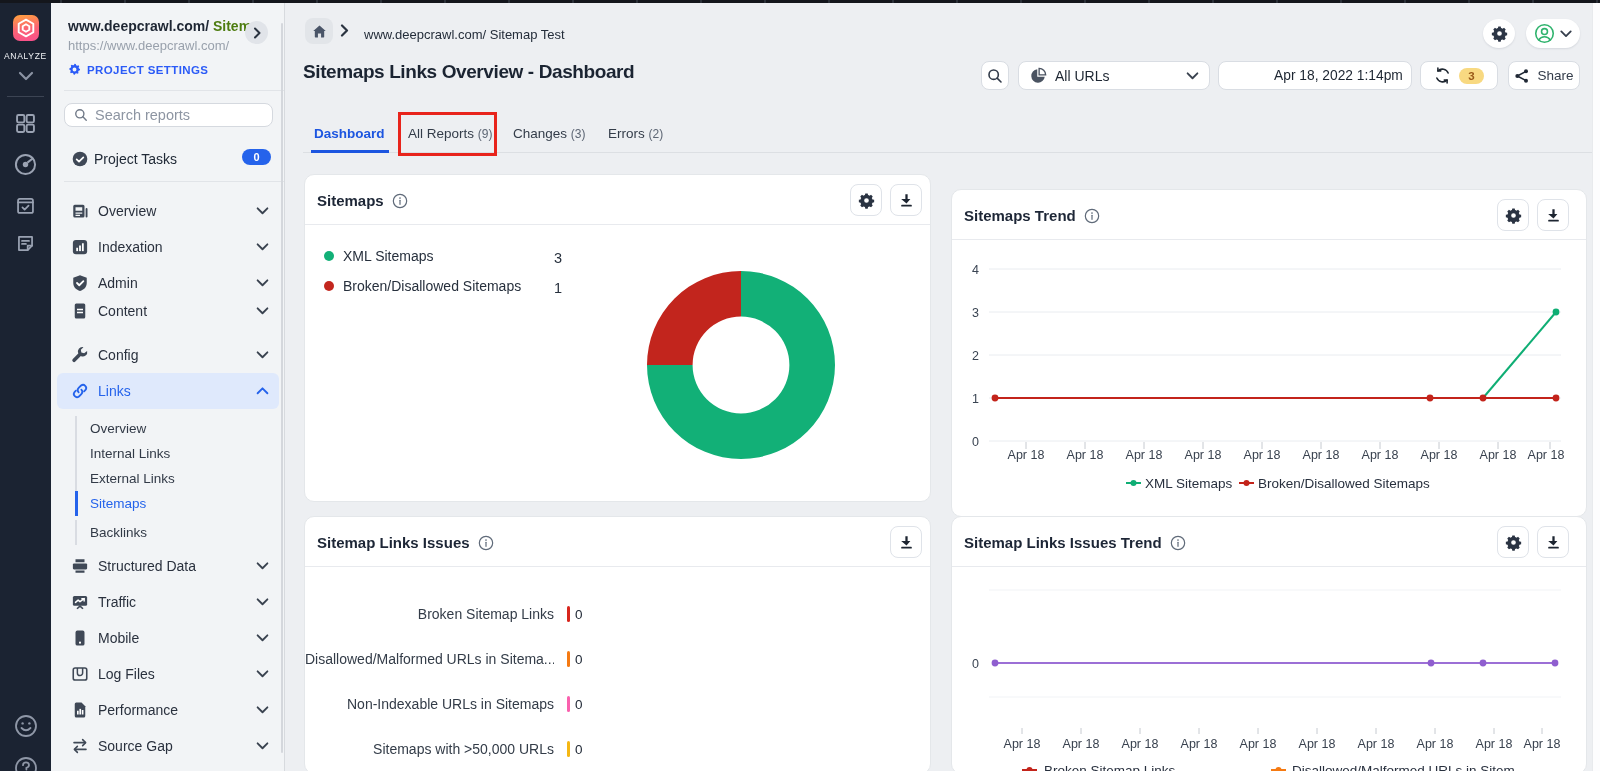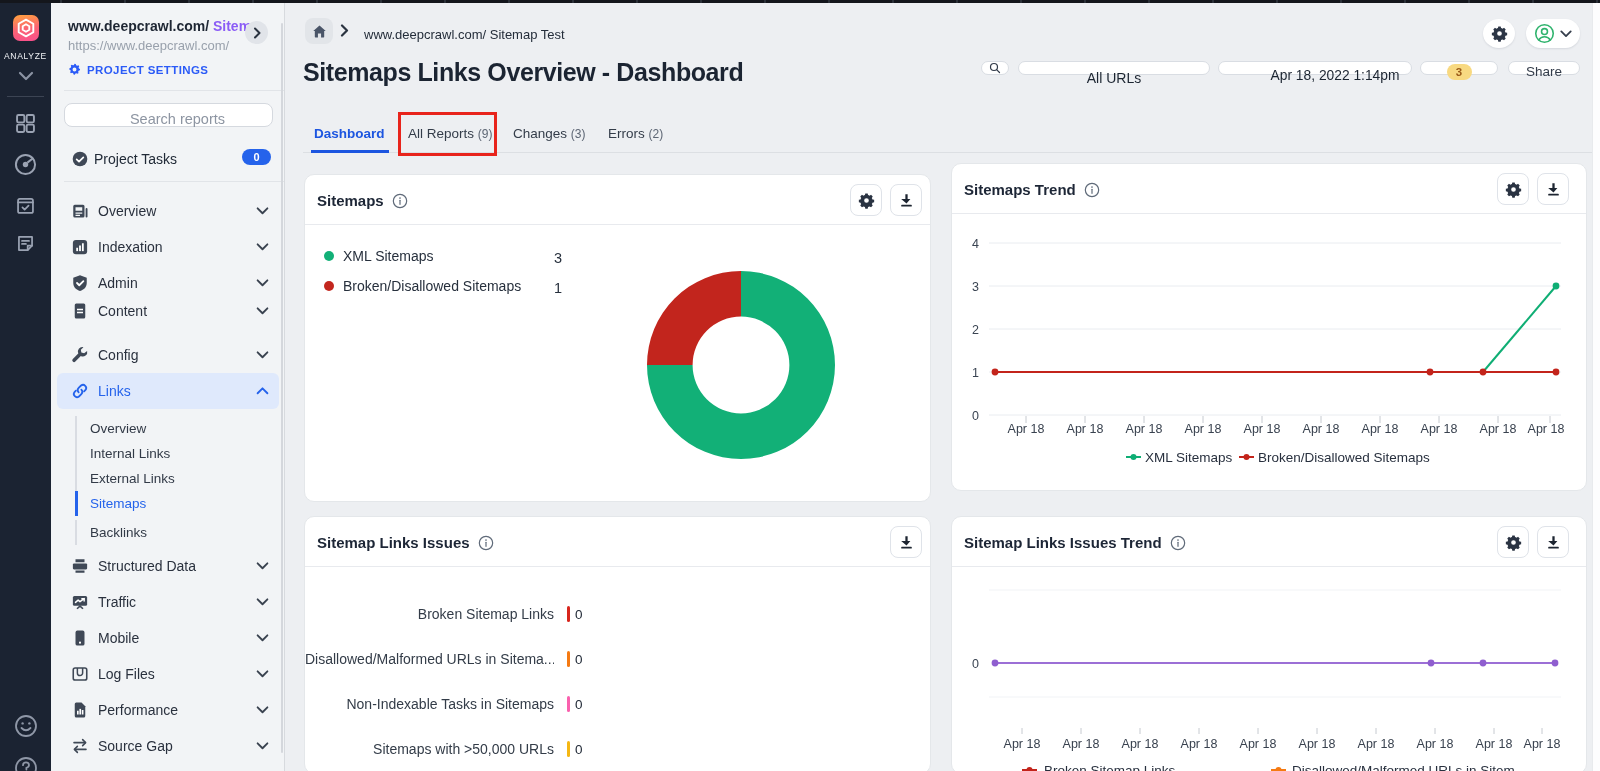--- a/index.html
+++ b/index.html
@@ -13,49 +13,49 @@
 
 
 #rail { position:absolute; left:0; top:0; width:51px; height:771px; background:#1b2332; z-index:50; }
 #logo { position:absolute; left:13px; top:15px; width:26px; height:26px; border-radius:7px; background:linear-gradient(170deg,#ffa33d 0%,#fb6472 52%,#f94e8e 100%); }
 #analyze { position:absolute; left:0; top:51px; width:51px; text-align:center; color:#f2f4f7; font-size:8.5px; letter-spacing:.7px; }
 .railic { position:absolute; left:0; width:51px; display:flex; justify-content:center; color:#9aa2b2; }
 
 
 #side { position:absolute; left:51px; top:3px; width:234px; height:768px; background:#f2f4f6; border-right:1px solid #d7dade; z-index:40; }
 #side .proj1 { position:absolute; left:17px; top:15px; width:184px; font-size:14px; font-weight:bold; color:#1e2633; white-space:nowrap; overflow:hidden; }
-#side .proj1 .fade { color:#8b5cf6; }
+#side .proj1 .fade { color:#4d7c0f; }
 #side .proj2 { position:absolute; left:17px; top:35px; font-size:13px; color:#99a1ac; }
 #side .projbtn { position:absolute; left:194px; top:18px; width:23px; height:23px; border-radius:50%; background:#e1e4e9; display:flex; align-items:center; justify-content:center; }
 #side .psett { position:absolute; left:17px; top:60px; display:flex; align-items:center; gap:6px; color:#2b5bf7; font-size:11.5px; font-weight:600; letter-spacing:.4px; }
 .sdiv { position:absolute; left:13px; right:0; height:1px; background:#e1e4e8; }
-#search { position:absolute; left:13px; top:100px; width:209px; height:24px; background:#fff; border:1px solid #d5d9df; border-radius:8px; display:flex; align-items:center; padding-left:18px; gap:7px; color:#8d95a2; font-size:14.5px;flex-direction:column; }
+#search { position:absolute; left:13px; top:100px; width:209px; height:24px; background:#fff; border:1px solid #d5d9df; border-radius:8px; display:flex; align-items:center; padding-left:9px; gap:7px; color:#8d95a2; font-size:14.5px; }
 .ptrow { position:absolute; left:21px; top:143px; width:209px; height:26px; display:flex; align-items:center; gap:6px; font-size:14px; color:#212a37; }
 .pill0 { position:absolute; right:13px; top:146px; width:29px; height:16px; background:#2563eb; border-radius:9px; color:#fff; font-size:11px; font-weight:bold; text-align:center; line-height:16px; }
 .nitem { position:absolute; left:6px; width:222px; height:36px; display:flex; align-items:center; padding-left:14px; gap:9px; font-size:14px; color:#2a313e; border-radius:6px; }
 .nitem .lbl { flex:1; }
 .nitem .chev { margin-right:10px; color:#39424f; display:flex; }
 .nitem.active { background:#dfe9fc; color:#2563eb; }
 .nitem.active .chev { color:#2563eb; }
 .sub { position:absolute; left:24px; font-size:13.5px; color:#323a47; height:25px; display:flex; align-items:center; padding-left:13px; border-left:2px solid #d9dce2; width:186px; }
 .sub.sel { color:#2563eb; border-left:3px solid #2563eb; padding-left:12px; }
 
 
 #main { position:absolute; left:286px; top:3px; width:1306px; height:768px; }
 #crumbbox { position:absolute; left:19px; top:15px; width:28px; height:26px; background:#e2e5e9; border-radius:8px; display:flex; align-items:center; justify-content:center; color:#4a5568; }
 #crumbchev { position:absolute; left:54px; top:21px; color:#2a3340; display:flex; }
 #crumbtxt { position:absolute; left:78px; top:24px; font-size:13px; color:#242d3a; }
-#h1 { position:absolute; left:17px; top:54px; font-size:25px; line-height:30px; font-weight:bold; color:#1b2432; letter-spacing:-.4px; }
+#h1 { position:absolute; left:17px; top:54px; font-size:19px; line-height:30px; font-weight:bold; color:#1b2432; letter-spacing:-.4px; }
 
 
 #gearcirc { position:absolute; left:1197px; top:16px; width:32px; height:29px; border-radius:50%; background:#fff; box-shadow:0 1px 2px rgba(40,50,70,.12); display:flex; align-items:center; justify-content:center; color:#2c3545; }
 #acctpill { position:absolute; left:1240px; top:16px; width:54px; height:29px; border-radius:15px; background:#fff; box-shadow:0 1px 2px rgba(40,50,70,.12); display:flex; align-items:center; justify-content:center; gap:5px; }
 
 
-.tbtn { position:absolute; top:58px; height:14px; background:#fff; border:1px solid #d9dde3; border-radius:8px; display:flex; align-items:center;flex-direction:column; }
+.tbtn { position:absolute; top:58px; height:29px; background:#fff; border:1px solid #d9dde3; border-radius:8px; display:flex; align-items:center; }
 #tsearch { left:695px; width:28px; justify-content:center; color:#313a49; }
 #turl { left:732px; width:192px; padding:0 10px; gap:8px; }
 #turl .t { flex:1; font-size:14px; color:#1c2531; white-space:nowrap; }
 #tdate { left:932px; width:194px; padding:0 9px; gap:6px; }
 #tdate .t { flex:1; font-size:13.8px; color:#1c2531; white-space:nowrap;margin-left:40px; }
 #trefresh { left:1134px; width:78px; justify-content:center; gap:8px; }
 #tbadge { width:25px; height:16px; background:#f8d981; border-radius:9px; color:#9a5a18; font-size:11.5px; font-weight:bold; text-align:center; line-height:16px; }
 #tshare { left:1222px; width:72px; justify-content:center; gap:7px; font-size:13.5px; color:#333c4a; font-weight:400; }
 
 
@@ -63,21 +63,21 @@
 #tabline { position:absolute; left:17px; top:149px; width:1289px; height:1px; background:#dcdfe3; }
 .tab { position:absolute; top:5px; font-size:13.5px; color:#333c49; white-space:nowrap; }
 .tab small { font-size:12px; color:#5d6674; }
 #tab1 { left:28px; color:#1c55e0; font-weight:600; }
 #tabu { position:absolute; left:25px; top:147px; width:78px; height:3px; background:#1c55e0; }
 #redbox { position:absolute; left:112px; top:-9px; width:99px; height:44px; border:3.5px solid #e8241c; }
 
 
 .card { position:absolute; background:#fff; border:1px solid #e4e7ea; border-radius:10px; }
 #cardA { left:18px; top:171px; width:627px; height:328px; }
-#cardB { left:665px; top:160px; width:636px; height:328px;text-align:right; }
+#cardB { left:665px; top:186px; width:636px; height:328px;text-align:right; }
 #cardC { left:18px; top:513px; width:627px; height:258px; }
 #cardD { left:665px; top:513px; width:636px; height:258px; }
 .chead { position:absolute; left:0; top:0; right:0; height:50px; border-bottom:1px solid #e8eaee; }
 .ctitle { position:absolute; left:12px; top:17px; font-size:15px; font-weight:bold; color:#1d2636; display:flex; align-items:center; gap:8px; }
 .cbtn { position:absolute; top:9px; width:32px; height:32px; border:1px solid #dfe3e9; border-radius:8px; background:#fff; display:flex; align-items:center; justify-content:center; color:#2a3342; }
 .info { color:#5f6a79; display:flex; }
 
 
 .lgrow { position:absolute; display:flex; align-items:center; font-size:14px; color:#27303d; }
 .lgdot { width:10px; height:10px; border-radius:50%; margin-right:9px; }
@@ -596,21 +596,21 @@
         <span class="lab">Broken Sitemap Links</span>
           <span class="bar" style="background:#d8261d;"></span>
           <span class="val">0</span>
       </div>
       <div class="irow" style="top:132px;">
         <span class="lab">Disallowed/Malformed URLs in Sitema...</span>
           <span class="bar" style="background:#f57a12;"></span>
           <span class="val">0</span>
       </div>
       <div class="irow" style="top:177px;">
-        <span class="lab">Non-Indexable Tasks in Sitemaps</span>
+        <span class="lab">Non-Indexable URLs in Sitemaps</span>
           <span class="bar" style="background:#fa61ae;"></span>
           <span class="val">0</span>
       </div>
       <div class="irow" style="top:222px;">
         <span class="lab">Sitemaps with &gt;50,000 URLs</span>
           <span class="bar" style="background:#f5b713;"></span>
           <span class="val">0</span>
       </div>
     </div>
 

